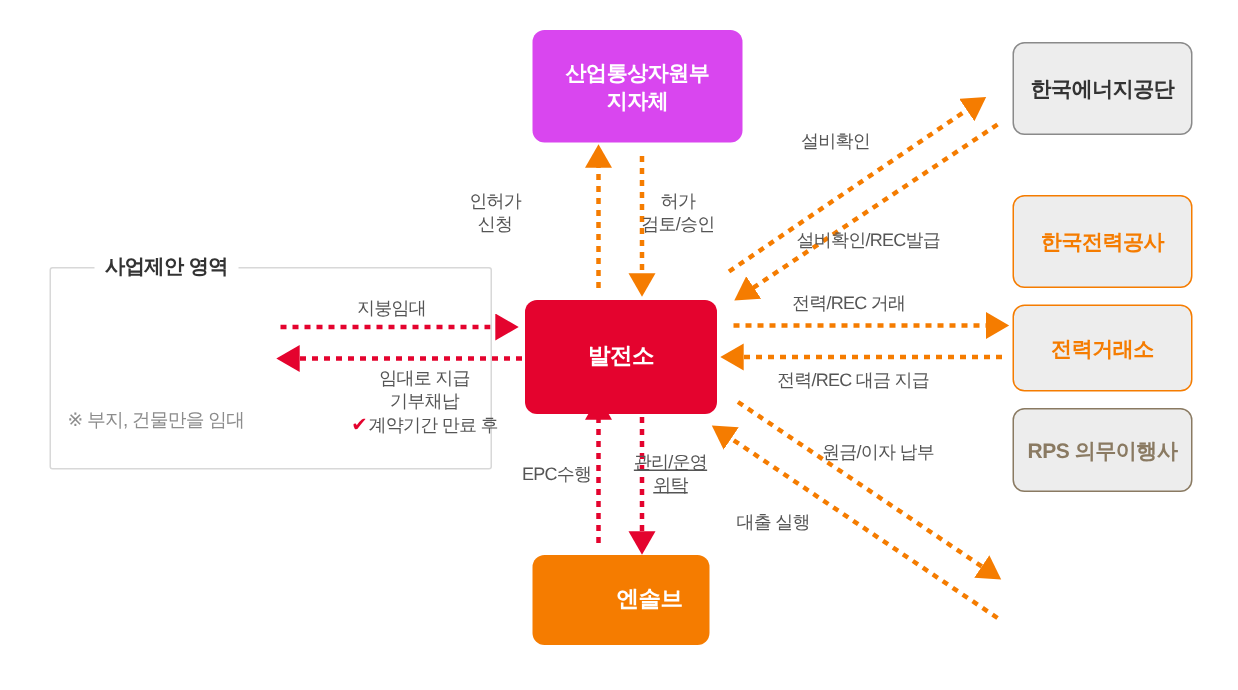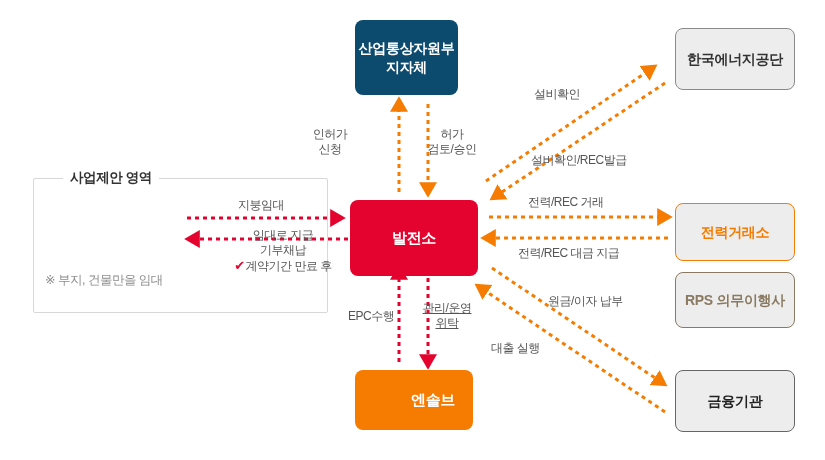--- a/index.html
+++ b/index.html
@@ -33,22 +33,22 @@
     align-items: center;
     justify-content: center;
     text-align: center;
     border-radius: 8px;
     font-weight: bold;
     line-height: 1.35;
     letter-spacing: -0.3px;
   }
   
   .node-ministry {
-    left: 355px; top: 20px; width: 103px; height: 75px;
-    background: #0c4a6e;
+    left: 355px; top: 20px; width: 140px; height: 75px;
+    background: #d946ef;
     color: #ffffff;
     font-size: 14px;
   }
   .node-plant {
     left: 350px; top: 200px; width: 128px; height: 76px;
     background: #e4032e;
     color: #ffffff;
     font-size: 15px;
   }
   .node-ensolve {
@@ -143,21 +143,21 @@
   }
   .label.multi { white-space: normal; }
   .check {
     color: #e4032e;
     font-weight: bold;
     font-size: 13px;
     padding-right: 1px;
   }
 
   .lbl-roof      { left: 238px; top: 198px; }
-  .lbl-rentpay   { left: 228px; top: 228px; width: 110px; text-align: center; }
+  .lbl-rentpay   { left: 228px; top: 245px; width: 110px; text-align: center; }
   .lbl-permit-ap { left: 295px; top: 127px; width: 70px; }
   .lbl-permit-ok { left: 412px; top: 127px; width: 80px; }
   .lbl-facility  { left: 534px; top: 87px; }
   .lbl-facrec    { left: 531px; top: 153px; }
   .lbl-rectrade  { left: 528px; top: 195px; }
   .lbl-recpay    { left: 518px; top: 246px; }
   .lbl-epc       { left: 348px; top: 309px; }
   .lbl-om        { left: 417px; top: 301px; width: 60px; text-decoration: underline; }
   .lbl-interest  { left: 548px; top: 294px; }
   .lbl-loan      { left: 491px; top: 341px; }
@@ -235,32 +235,32 @@
 
   <div class="node node-ensolve">
     <span>엔솔브</span>
   </div>
 
 
   <div class="node node-kea">
     <span>한국에너지공단</span>
   </div>
 
+  <div class="node node-kepco">
+    <span>한국전력공사</span>
+  </div>
 
   <div class="node node-kpx">
     <span>전력거래소</span>
   </div>
 
   <div class="node node-rps">
     <span>RPS 의무이행사</span>
   </div>
 
-  <div class="node node-bank">
-    <span>금융기관</span>
-  </div>
 
   <div class="label lbl-roof">지붕임대</div>
 
   <div class="label multi lbl-rentpay">
     <div>임대로 지급</div>
     <div>기부채납</div>
     <div>
       <span class="check">✔</span><span>계약기간 만료 후</span>
     </div>
   </div>

